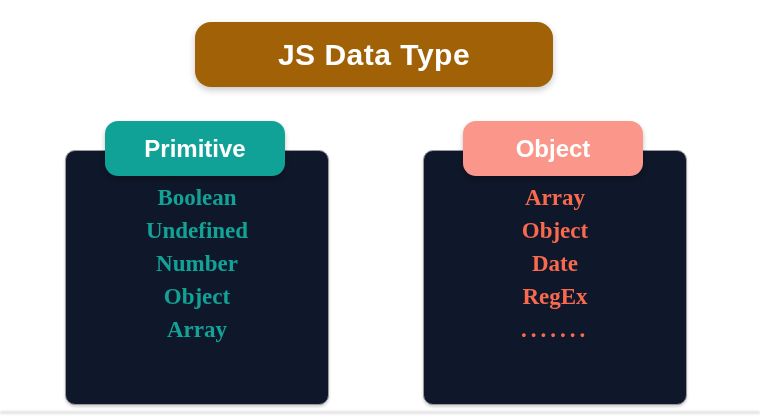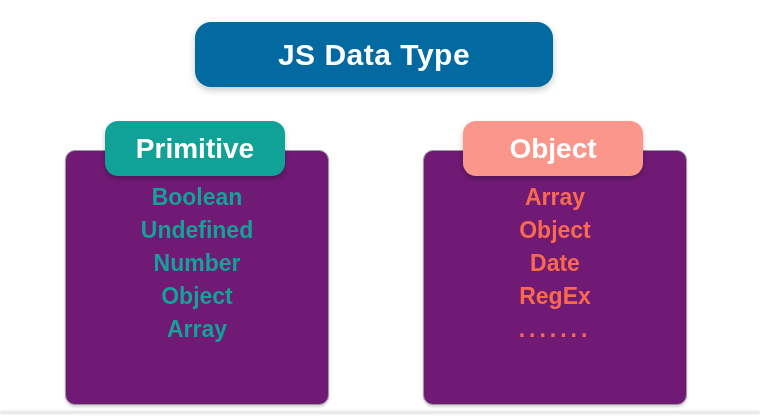--- a/index.html
+++ b/index.html
@@ -15,64 +15,65 @@
     background: #ffffff;
     overflow: hidden;
   }
   
   .title-box {
     position: absolute;
     left: 195px;
     top: 22px;
     width: 358px;
     height: 65px;
-    background: #0369a1;
+    background: #a16207;
     border-radius: 16px;
     box-shadow: 0 3px 7px rgba(0,0,0,0.22);
     display: flex;
     align-items: center;
     justify-content: center;
   }
   .title-box .title-text {
     color: #ffffff;
     font-size: 30px;
     font-weight: 700;
     letter-spacing: 0.5px;
   }
   
   .card {
     position: absolute;
     top: 150px;
     width: 262px;
     height: 253px;
-    background: #701a75;
+    background: #0f172a;
     border: 1.5px solid #9a9a9a;
     border-radius: 10px;
     box-shadow: 0 2px 3px rgba(0,0,0,0.18);
+    font-family: Liberation Serif, serif;
   }
   .card.primitive { left: 65px; }
   .card.object    { left: 423px; }
   
   .cat-header {
     position: absolute;
     top: 121px;
     width: 180px;
     height: 55px;
     border-radius: 13px;
     box-shadow: 0 3px 5px rgba(0,0,0,0.25);
     display: flex;
     align-items: center;
     justify-content: center;
     z-index: 2;
   }
   .cat-header.primitive { left: 105px; background: #10a296; }
   .cat-header.object    { left: 463px; background: #fa968a; }
   .cat-header .cat-text {
     color: #ffffff;
-    font-size: 28px;
+    font-size: 24px;
     font-weight: 700;
   }
   
   .item-list {
     position: absolute;
     left: 0;
     right: 0;
     top: 30px;
     display: flex;
     flex-direction: column;

